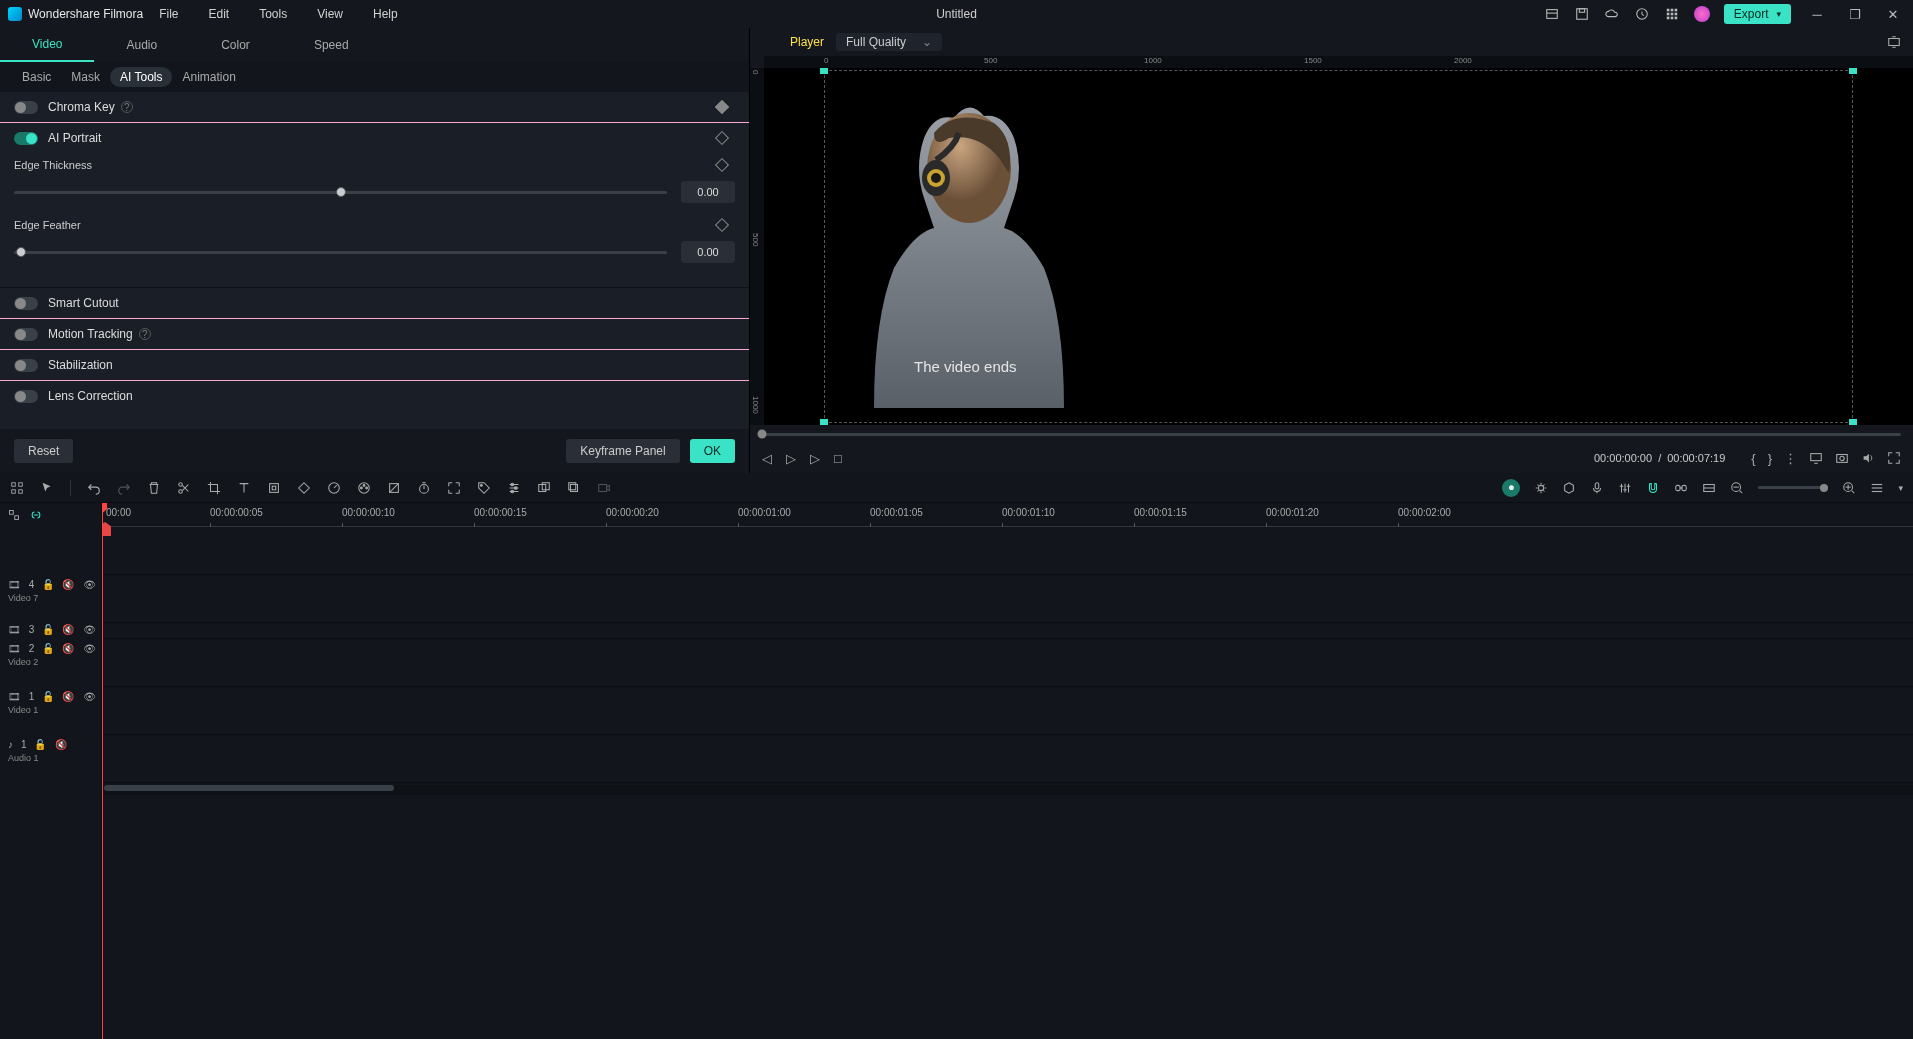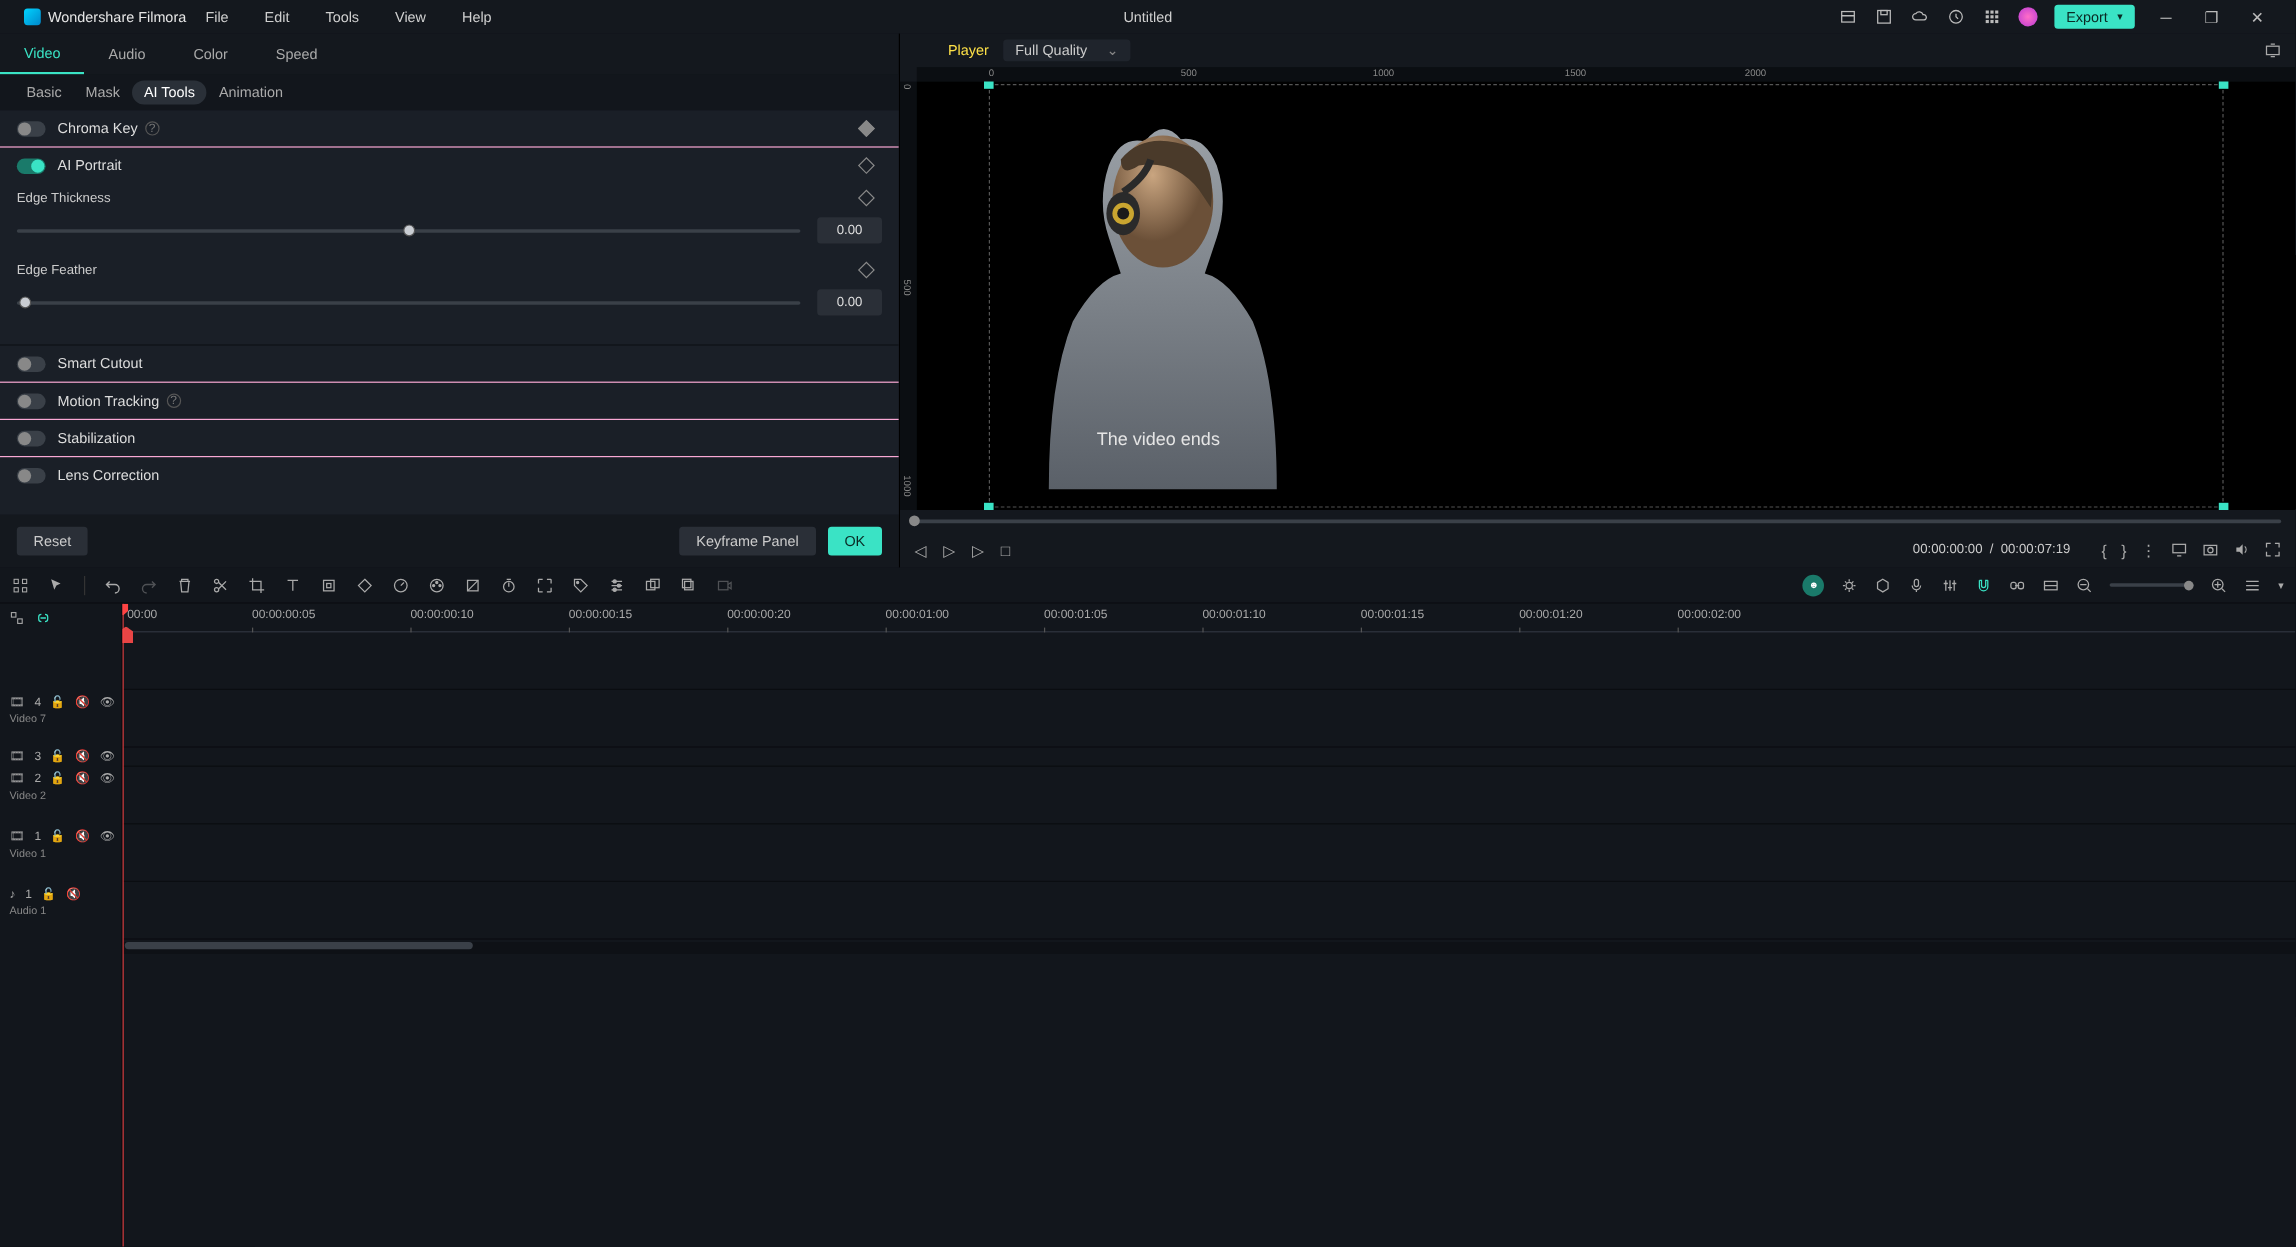--- a/index.html
+++ b/index.html
@@ -1,40 +1,40 @@
 <!DOCTYPE html>
 <html><head>
 <meta charset="utf-8">
 <style>
 * { margin: 0; padding: 0; box-sizing: border-box; font-family: -apple-system, BlinkMacSystemFont, "Segoe UI", sans-serif; }
 body { background: #0d1117; color: #c9d1d9; font-size: 12px; overflow: hidden; }
 .app { display: flex; flex-direction: column; height: 100vh; }
 
 
-.titlebar { display: flex; align-items: center; height: 28px; background: #14181e; padding: 0 20px; }
+.titlebar { display: flex; align-items: center; height: 28px; background: #14181e; padding: 0 8px; }
 .titlebar .logo { display: flex; align-items: center; gap: 6px; margin-right: 16px; }
 .titlebar .logo-icon { width: 14px; height: 14px; background: linear-gradient(135deg,#00d4ff,#0088cc); border-radius: 3px; }
 .titlebar .logo-text { font-size: 12px; color: #e6e6e6; }
 .titlebar .menu { display: flex; gap: 30px; }
 .titlebar .menu span { font-size: 12px; color: #d0d0d0; cursor: pointer; }
 .titlebar .title { position: absolute; left: 50%; transform: translateX(-50%); font-size: 12px; color: #cfcfcf; }
 .titlebar .right { margin-left: auto; display: flex; align-items: center; gap: 14px; }
 .titlebar .icon-btn { width: 16px; height: 16px; display: flex; align-items: center; justify-content: center; cursor: pointer; color: #bbb; }
 .titlebar .avatar { width: 16px; height: 16px; border-radius: 50%; background: radial-gradient(circle,#ff6ec7,#b939d4); }
 .titlebar .export-btn { background: #3ae3c5; color: #0a2a24; padding: 3px 10px; border-radius: 3px; font-size: 12px; display: flex; align-items: center; gap: 8px; cursor: pointer; }
 .titlebar .export-btn::after { content: "▾"; font-size: 9px; }
 .titlebar .win-btn { width: 24px; text-align: center; cursor: pointer; color: #bbb; font-size: 13px; }
 
 
 .main-row { display: flex; height: 445px; }
 
 
 .props { width: 750px; background: #14181e; display: flex; flex-direction: column; border-right: 1px solid #000; }
 .props-tabs1 { display: flex; height: 34px; align-items: center; }
-.props-tabs1 .tab { padding: 0 20px; height: 100%; display: flex; align-items: center; font-size: 12px; color: #aaa; cursor: pointer; }
+.props-tabs1 .tab { padding: 0 32px; height: 100%; display: flex; align-items: center; font-size: 12px; color: #aaa; cursor: pointer; }
 .props-tabs1 .tab.active { color: #3ae3c5; border-bottom: 2px solid #3ae3c5; }
 .props-tabs2 { display: flex; height: 30px; align-items: center; padding-left: 12px; background: #12161c; }
 .props-tabs2 .subtab { font-size: 12px; color: #aaa; cursor: pointer; padding: 3px 10px; border-radius: 10px; }
 .props-tabs2 .subtab.active { color: #fff; background: #2a3038; }
 .props-body { flex: 1; overflow-y: auto; padding: 0; background: #1a1f27; }
 
 .prop-row { display: flex; align-items: center; padding: 8px 14px; border-bottom: 0; }
 .prop-row.border { border-bottom: 1px solid #f9a8d4; }
 .toggle { width: 24px; height: 13px; border-radius: 7px; background: #3a4048; position: relative; margin-right: 10px; cursor: pointer; }
 .toggle::after { content: ""; position: absolute; width: 11px; height: 11px; border-radius: 50%; background: #888; top: 1px; left: 1px; }

